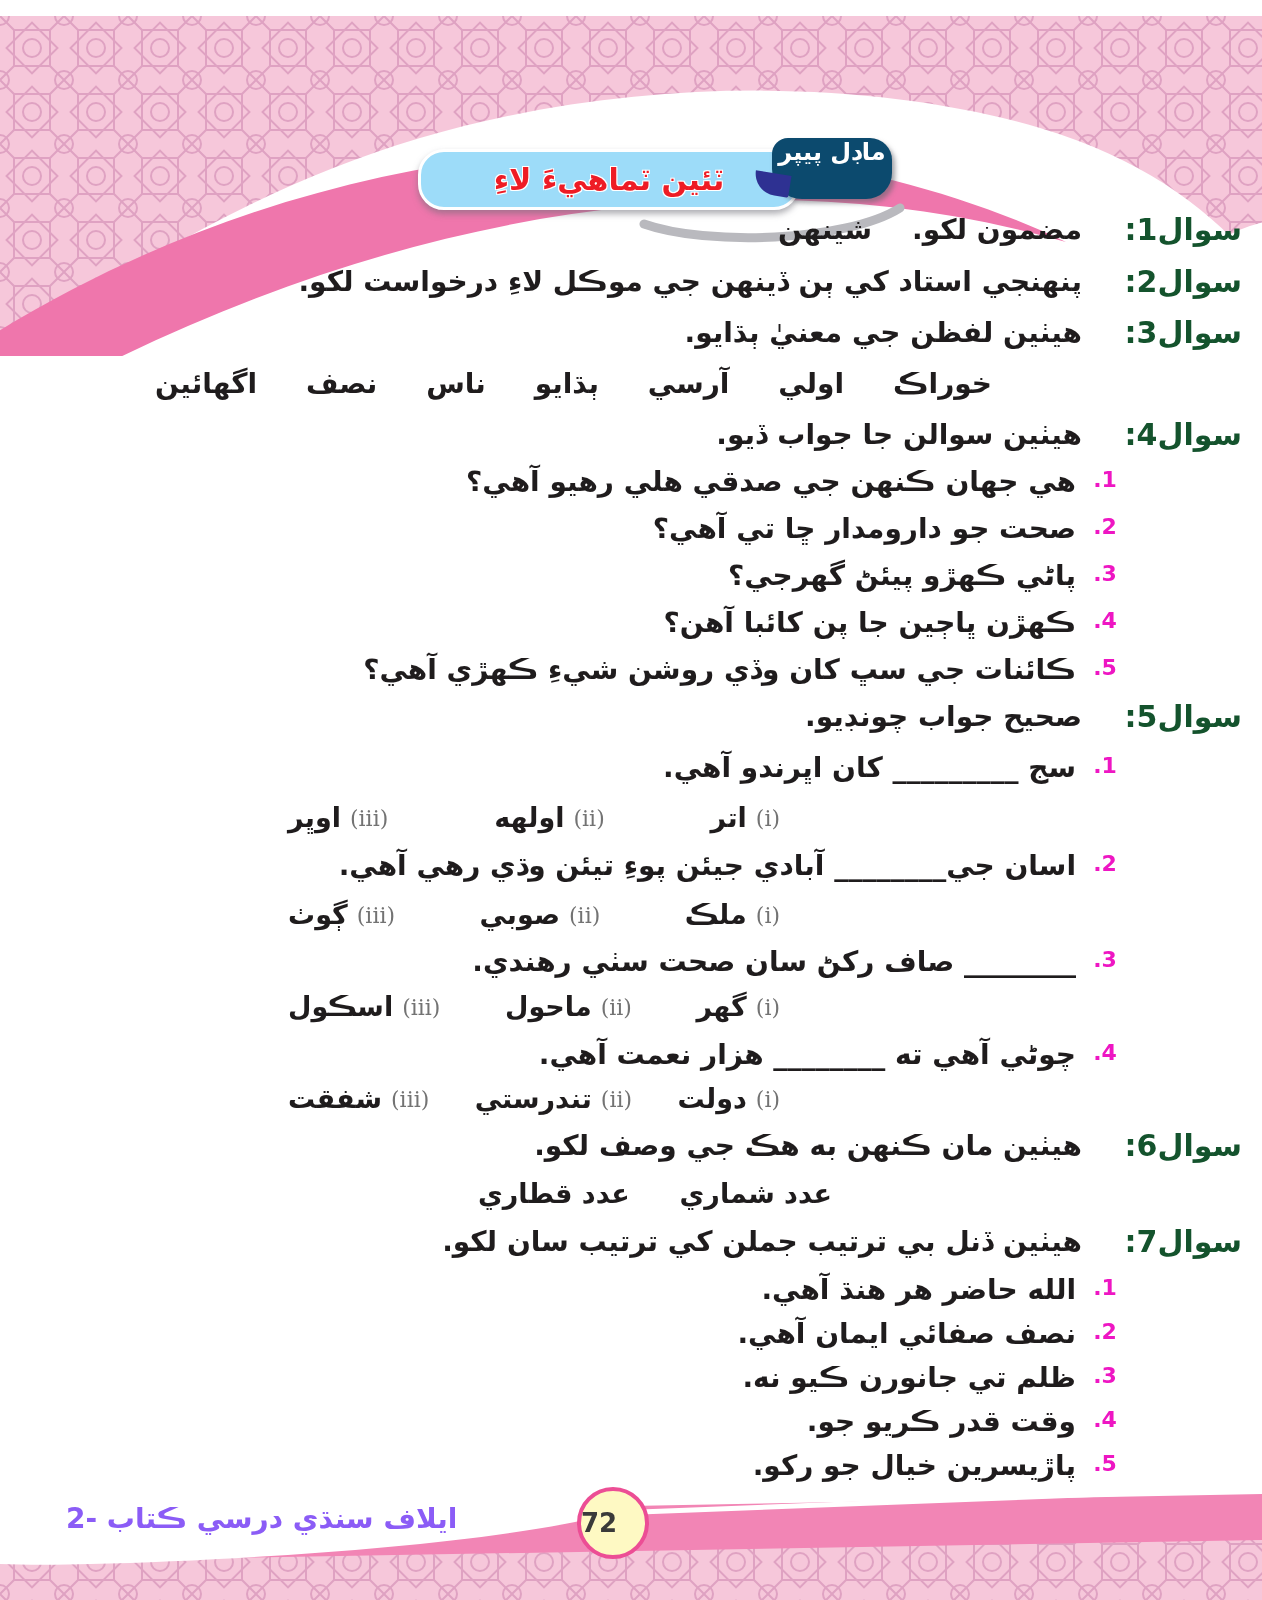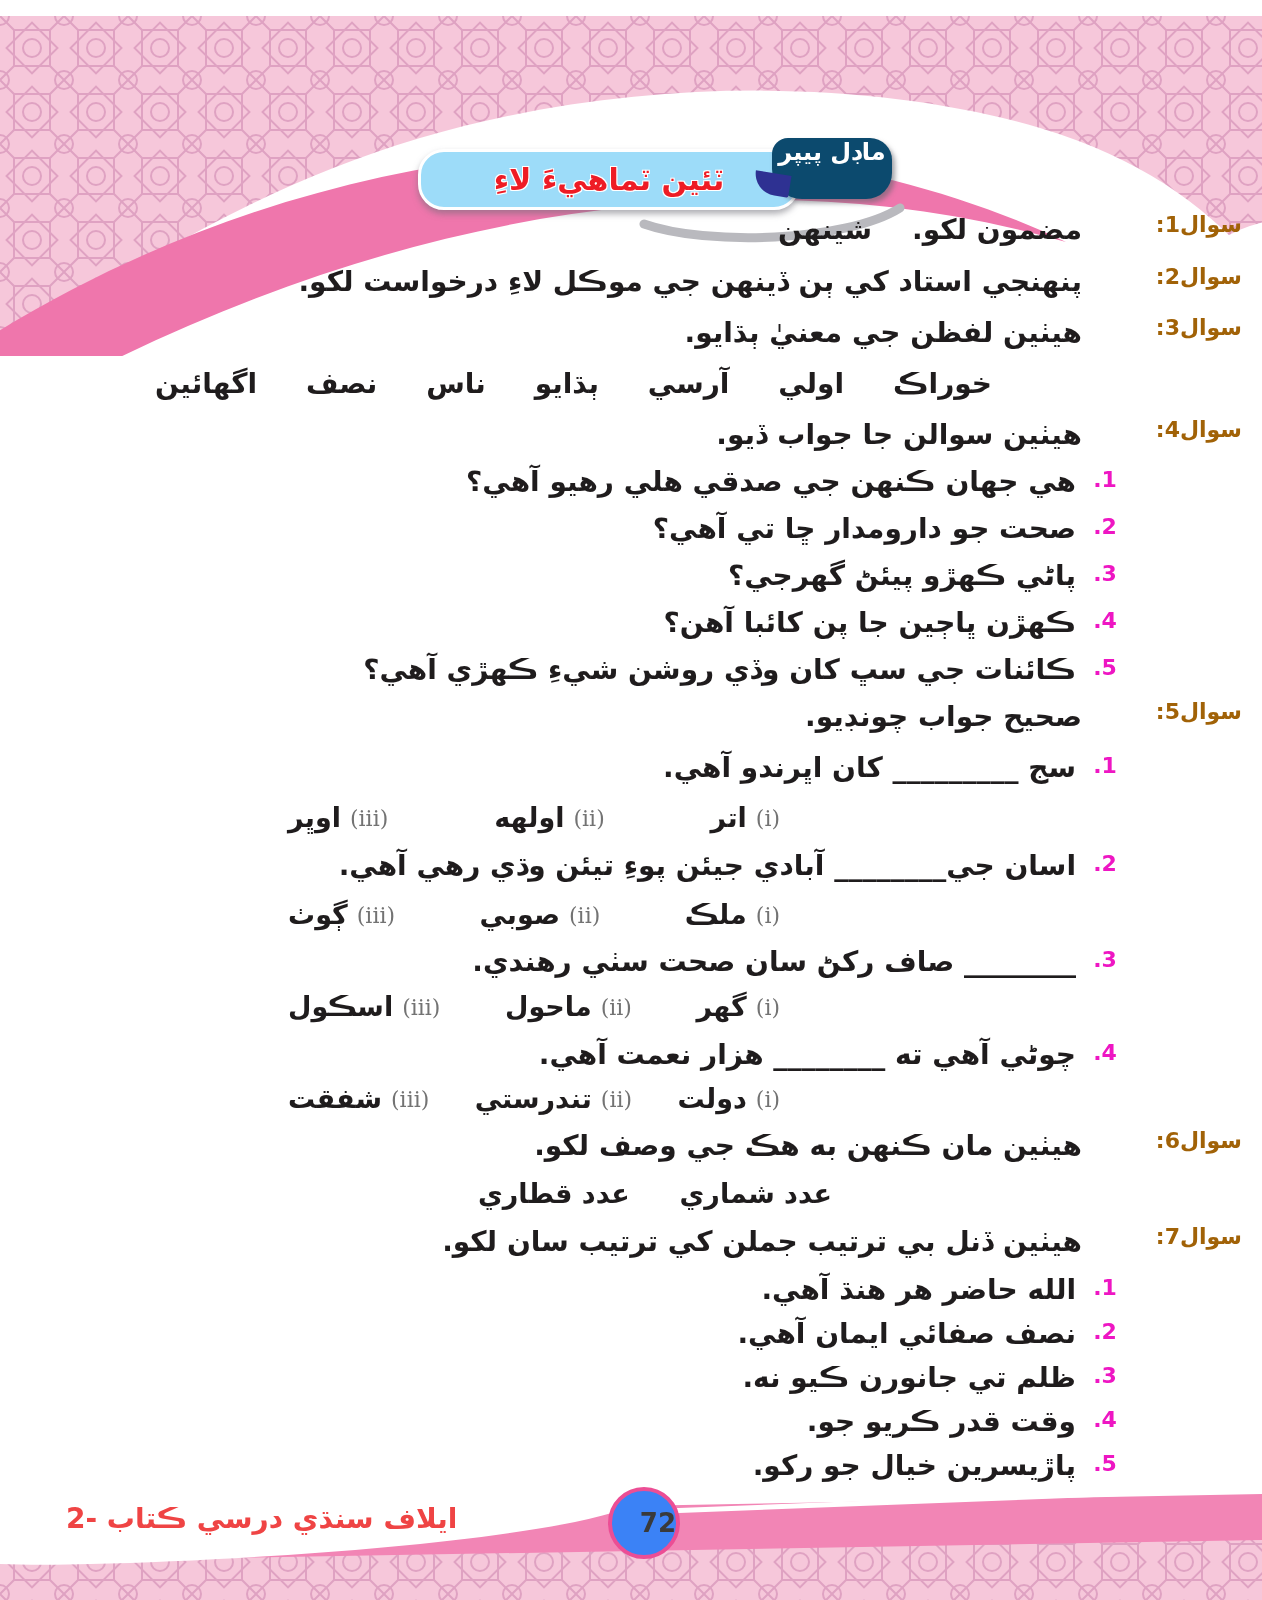--- a/index.html
+++ b/index.html
@@ -32,21 +32,21 @@
     color:#ffffff;font-size:24px;font-weight:bold;white-space:nowrap;
   }
   .badge-dark::after{
     content:"";position:absolute;left:-18px;bottom:4px;width:36px;height:22px;
     background:#2e3192;border-radius:0 0 2px 26px;transform:rotate(9deg);
   }
 
   
   .content{position:absolute;top:196px;right:20px;width:1222px;z-index:3;direction:rtl;}
   .q-row{display:flex;align-items:flex-start;}
-  .q-label{flex:none;width:160px;font-size:22px;font-weight:bold;color:#a16207;white-space:nowrap;}
+  .q-label{flex:none;width:160px;font-size:30px;font-weight:bold;color:#14532d;white-space:nowrap;}
   .q-text{font-size:28px;font-weight:bold;line-height:1.25;white-space:nowrap;text-align:right;}
   .topic-gap{display:inline-block;width:40px;}
   .words-row{
     display:flex;justify-content:space-between;align-items:flex-start;
     margin-right:250px;margin-left:135px;font-size:28px;font-weight:bold;
   }
   .item-row{display:flex;align-items:flex-start;padding-right:120px;}
   .item-num{
     flex:none;width:34px;margin-left:12px;direction:ltr;text-align:center;
     font-size:22px;font-weight:bold;color:#ee16c3;padding-top:3px;
@@ -64,27 +64,27 @@
   .pair-row{
     display:flex;justify-content:space-between;align-items:flex-start;
     margin-right:410px;width:354px;font-size:27px;font-weight:bold;
   }
   .h44{height:44px}.h45{height:45px}.h46{height:46px}.h47{height:47px}
   .h48{height:48px}.h50{height:50px}.h51{height:51px}.h52{height:52px}
 
   
   .footer-book-title{
     position:absolute;left:66px;top:1486px;z-index:4;direction:rtl;
-    color:#ef4444;font-size:28px;font-weight:bold;white-space:nowrap;
+    color:#8b5cf6;font-size:28px;font-weight:bold;white-space:nowrap;
     text-shadow:-2px -2px 0 #fff,2px -2px 0 #fff,-2px 2px 0 #fff,2px 2px 0 #fff;
   }
   .footer-page{
-    position:absolute;left:608px;top:1471px;width:72px;height:72px;z-index:4;
-    background:#3b82f6;border:4px solid #ec4e95;border-radius:50%;
-    box-sizing:border-box;display:flex;align-items:center;justify-content:flex-start;
+    position:absolute;left:577px;top:1471px;width:72px;height:72px;z-index:4;
+    background:#fef9c3;border:4px solid #ec4e95;border-radius:50%;
+    box-sizing:border-box;display:flex;align-items:center;justify-content:flex-end;
   }
   .footer-page-num{font-size:26px;font-weight:bold;color:#3a3a3a;direction:ltr;}
 </style>
 </head>
 <body>
 
 <div class="page">
 
   <svg class="banner top" width="1262" height="340" viewBox="0 0 1262 340">
     <defs>

